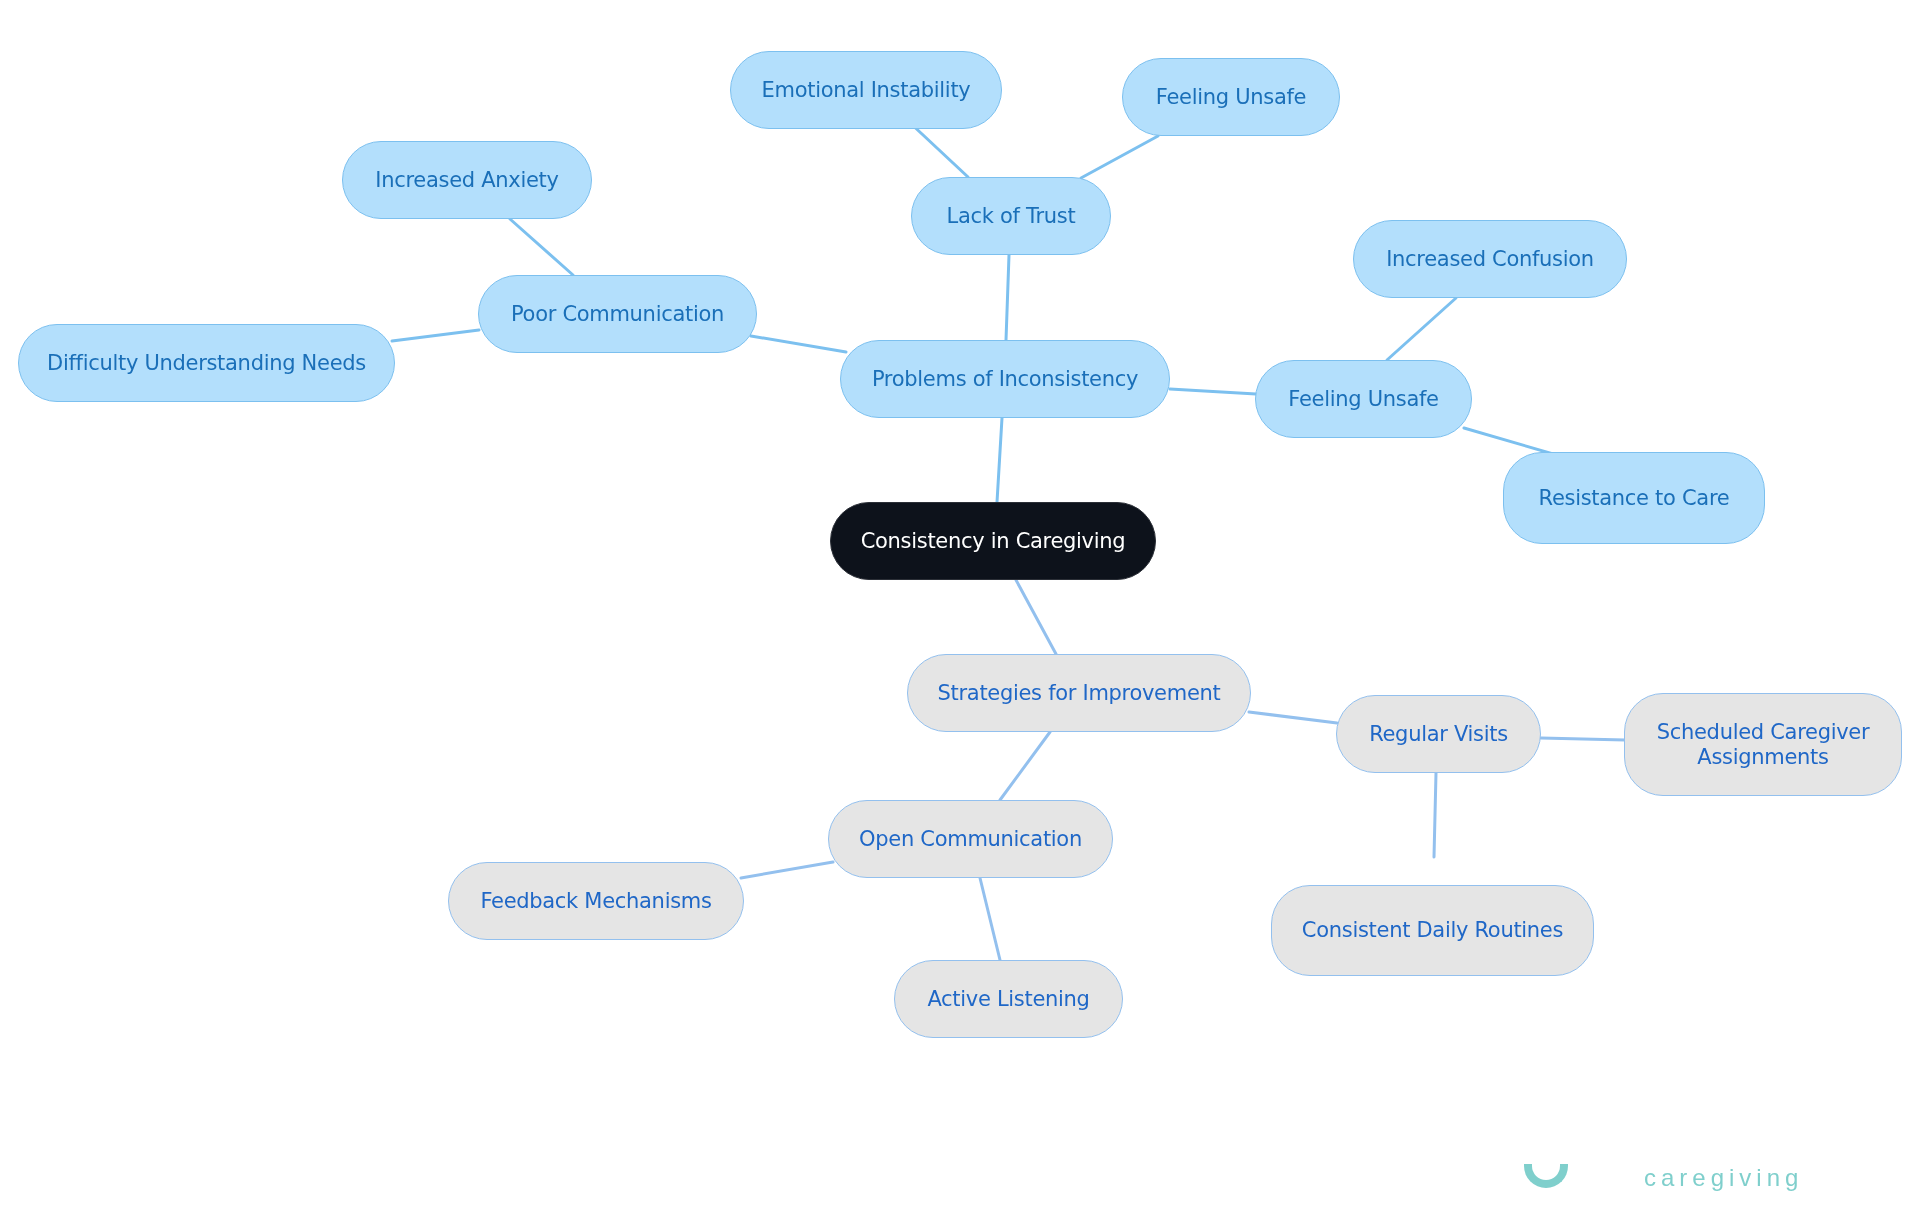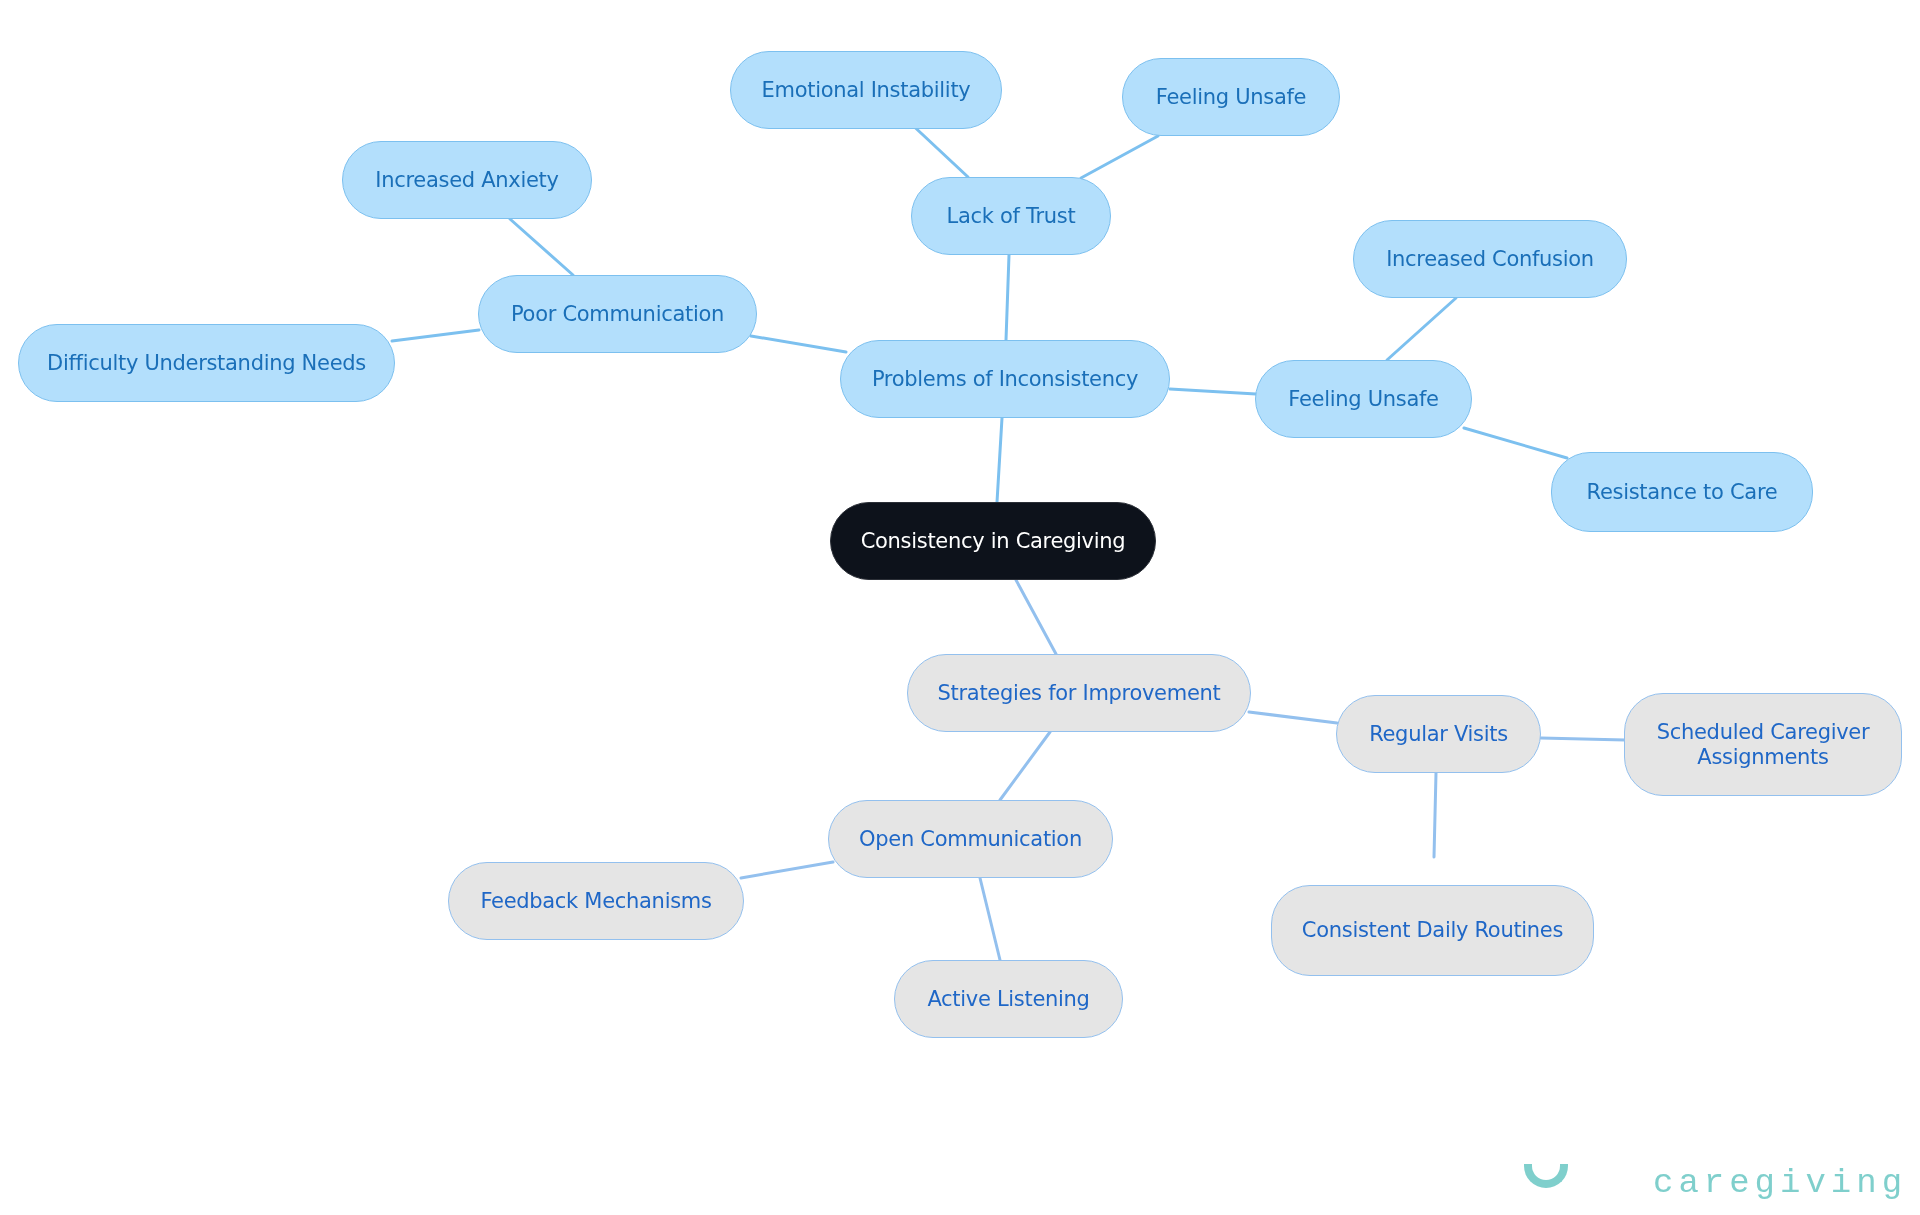--- a/index.html
+++ b/index.html
@@ -71,24 +71,24 @@
     font-weight: bold;
     font-size: 60px;
     line-height: 64px;
     letter-spacing: 1px;
     white-space: nowrap;
   }
   #logo .coral { color: #f47c6d; }
   #logo .teal { color: #7fcfcc; }
   #logo .sub {
     position: absolute;
-    left: 235px;
+    left: 226px;
     top: 60px;
-    font-family: Liberation Mono, monospace;
-    font-size: 34px;
+    font-family: Liberation Sans, sans-serif;
+    font-size: 24px;
     letter-spacing: 5px;
     color: #7fcfcc;
     white-space: nowrap;
   }
   #logo .smile {
     position: absolute;
     left: 106px;
     top: 60px;
     width: 44px;
     height: 24px;
@@ -145,21 +145,21 @@
       </div>
       <div class="node problem" style="left: 1122px; top: 58px; width: 218px; height: 78px;">
         <span>Feeling Unsafe</span>
       </div>
       <div class="node problem" style="left: 1255px; top: 360px; width: 217px; height: 78px;">
         <span>Feeling Unsafe</span>
       </div>
       <div class="node problem" style="left: 1353px; top: 220px; width: 274px; height: 78px;">
         <span>Increased Confusion</span>
       </div>
-      <div class="node problem" style="left: 1551px; top: 452px; width: 262px; height: 80px;">
+      <div class="node problem" style="left: 1503px; top: 452px; width: 262px; height: 92px;">
         <span>Resistance to Care</span>
       </div>
       <div class="node strategy" style="left: 907px; top: 654px; width: 344px; height: 78px;">
         <span>Strategies for Improvement</span>
       </div>
       <div class="node strategy" style="left: 1336px; top: 695px; width: 205px; height: 78px;">
         <span>Regular Visits</span>
       </div>
       <div class="node strategy" style="left: 1624px; top: 693px; width: 278px; height: 103px; justify-content: center;">
         <span>Scheduled Caregiver

